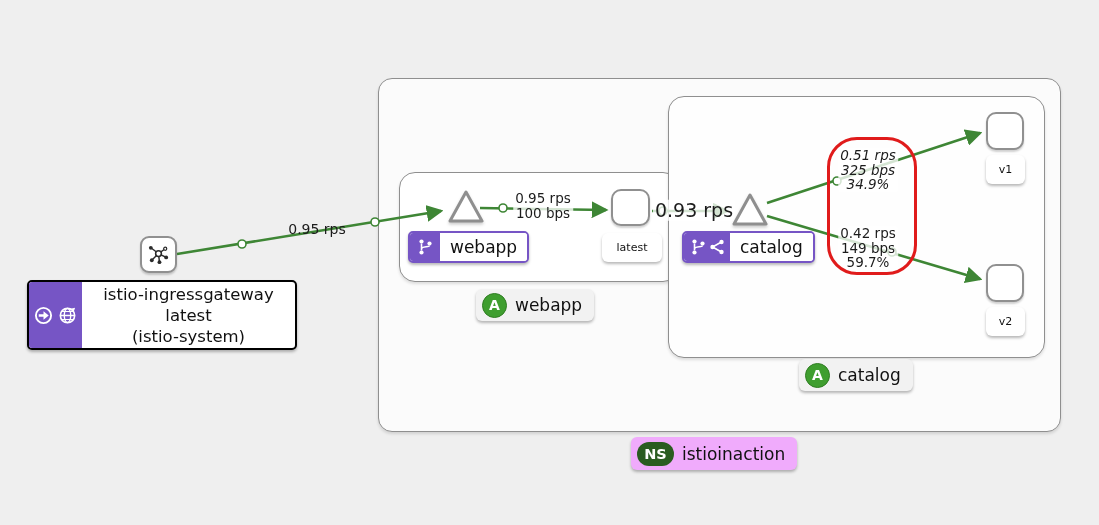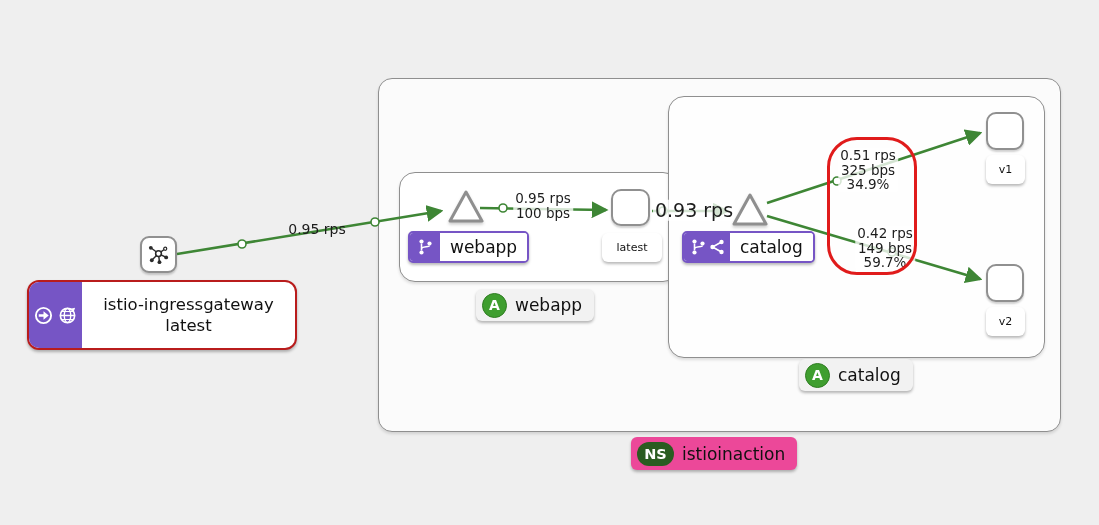--- a/index.html
+++ b/index.html
@@ -49,21 +49,21 @@
   .svc-label{
     position:absolute;height:32px;background:#ffffff;border:2px solid #7655c5;border-radius:5px;
     box-shadow:0 2px 3px rgba(0,0,0,0.28);box-sizing:border-box;
     display:flex;align-items:stretch;overflow:hidden;font-size:17px;color:#111;
   }
   .svc-chip{background:#7655c5;display:flex;align-items:center;justify-content:center;gap:3px;}
   .svc-text{display:flex;align-items:center;padding:0 10px;background:#fff;}
 
   .gw-label{
     position:absolute;left:27px;top:280px;width:270px;height:70px;
-    background:#ffffff;border:2px solid #b91c1c;border-radius:12px;
+    background:#ffffff;border:2px solid #000000;border-radius:5px;
     box-shadow:0 2px 3px rgba(0,0,0,0.28);box-sizing:border-box;
     display:flex;align-items:stretch;overflow:hidden;
   }
   .gw-chip{width:53px;background:#7655c5;display:flex;align-items:center;justify-content:center;gap:4px;flex:none;}
   .gw-text{flex:1;display:flex;flex-direction:column;align-items:center;justify-content:center;
     font-size:16.5px;line-height:21px;color:#111;text-align:center;}
 
   .badge-label{
     position:absolute;height:32px;background:#f2f2f2;border-radius:6px;
     box-shadow:0 2px 3px rgba(0,0,0,0.28);
@@ -129,27 +129,27 @@
 
   <div class="edge-label" style="left:543px;top:206px;">
     <div>0.95 rps</div>
     <div>100 bps</div>
   </div>
 
   <div class="edge-label" style="left:694px;top:210px;font-size:19px;">
     <div>0.93 rps</div>
   </div>
 
-  <div class="edge-label" style="left:868px;top:170px;">
+  <div class="edge-label" style="left:868px;top:170px;font-style:italic;">
     <div>0.51 rps</div>
     <div>325 bps</div>
     <div>34.9%</div>
   </div>
 
-  <div class="edge-label" style="left:868px;top:248px;margin-left:17px;">
+  <div class="edge-label" style="left:868px;top:248px;">
     <div>0.42 rps</div>
     <div>149 bps</div>
     <div>59.7%</div>
   </div>
 
   <div class="annotation-red"></div>
 
   <div class="sq-node" style="left:140px;top:236px;width:37px;height:37px;border-radius:9px;">
     <svg width="23" height="23" viewBox="0 0 24 24">
       <g stroke="#2b2b2b" stroke-width="1.5" fill="none">
@@ -198,20 +198,21 @@
         <ellipse cx="11" cy="11" rx="3.4" ry="7.5" fill="none" stroke="#ffffff" stroke-width="1.4"></ellipse>
         <line x1="3.5" y1="11" x2="18.5" y2="11" stroke="#ffffff" stroke-width="1.4"></line>
         <line x1="4.5" y1="6.8" x2="17.5" y2="6.8" stroke="#ffffff" stroke-width="1.2"></line>
         <line x1="4.5" y1="15.2" x2="17.5" y2="15.2" stroke="#ffffff" stroke-width="1.2"></line>
         <path d="M14,4 l5,-1 l-1.5,4 Z" fill="#ffffff"></path>
       </svg>
     </div>
     <div class="gw-text">
       <div>istio-ingressgateway</div>
       <div>latest</div>
+      <div>(istio-system)</div>
     </div>
   </div>
 
   <div class="svc-label" style="left:408px;top:231px;">
     <div class="svc-chip" style="width:30px;">
       <svg width="16" height="18" viewBox="0 0 16 18">
         <circle cx="4.5" cy="3.5" r="2.1" fill="#ffffff"></circle>
         <circle cx="4.5" cy="14.5" r="2.1" fill="#ffffff"></circle>
         <circle cx="12.5" cy="5.5" r="2.1" fill="#ffffff"></circle>
         <path d="M4.5,5.5 L4.5,12.5 M4.5,11 C4.5,8 12.5,9.5 12.5,7.5" fill="none" stroke="#ffffff" stroke-width="1.6"></path>
@@ -252,18 +253,18 @@
 
   <div class="badge-label" style="left:476px;top:289px;">
     <span class="a-badge">A</span>
     <span>webapp</span>
   </div>
   <div class="badge-label" style="left:799px;top:359px;">
     <span class="a-badge">A</span>
     <span>catalog</span>
   </div>
 
-  <div class="badge-label" style="left:631px;top:437px;height:33px;background:#ec4899;">
+  <div class="badge-label" style="left:631px;top:437px;height:33px;background:#f0abfc;">
     <span class="ns-badge">NS</span>
     <span>istioinaction</span>
   </div>
 
 </div>
 
 </body></html>

